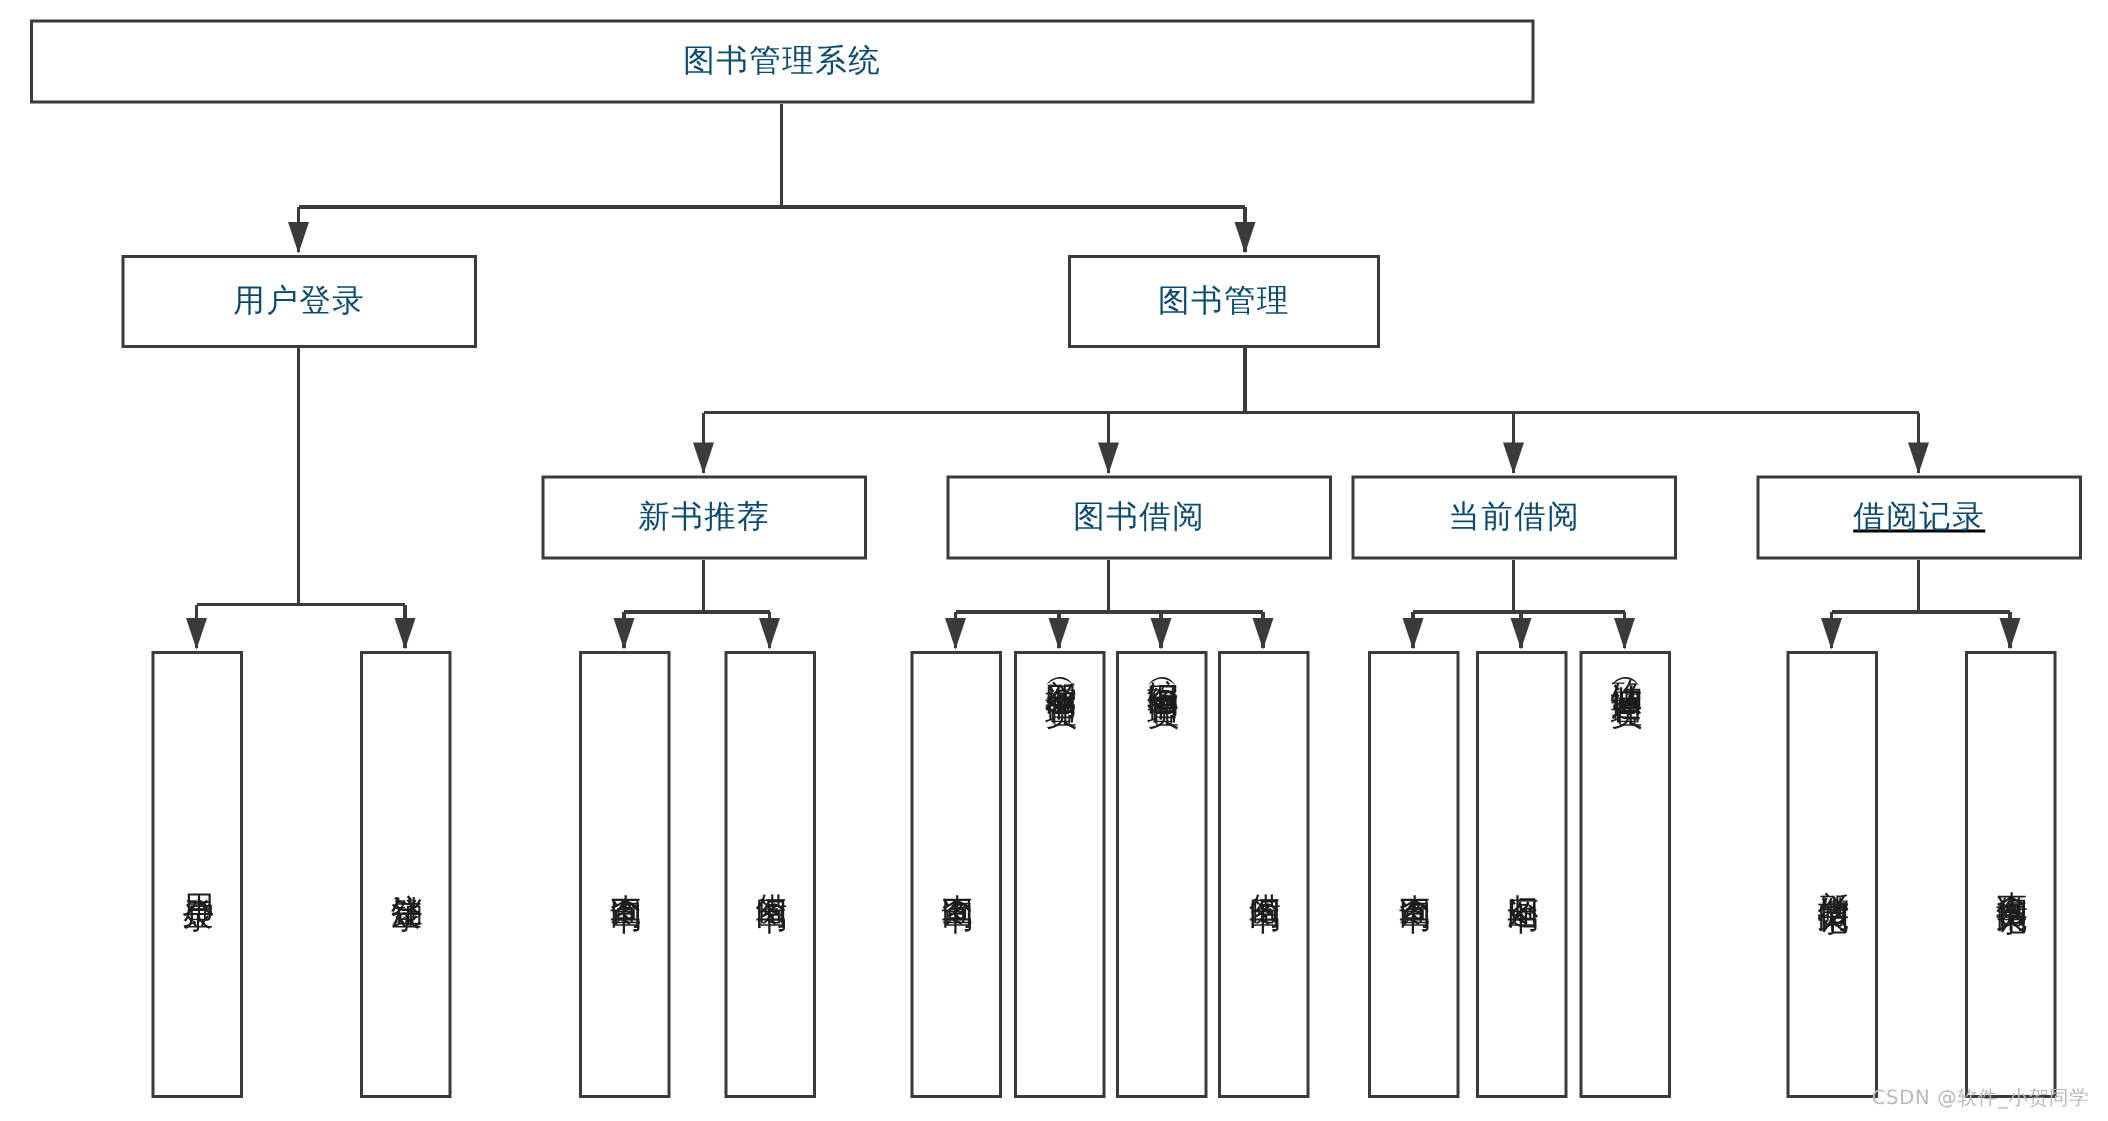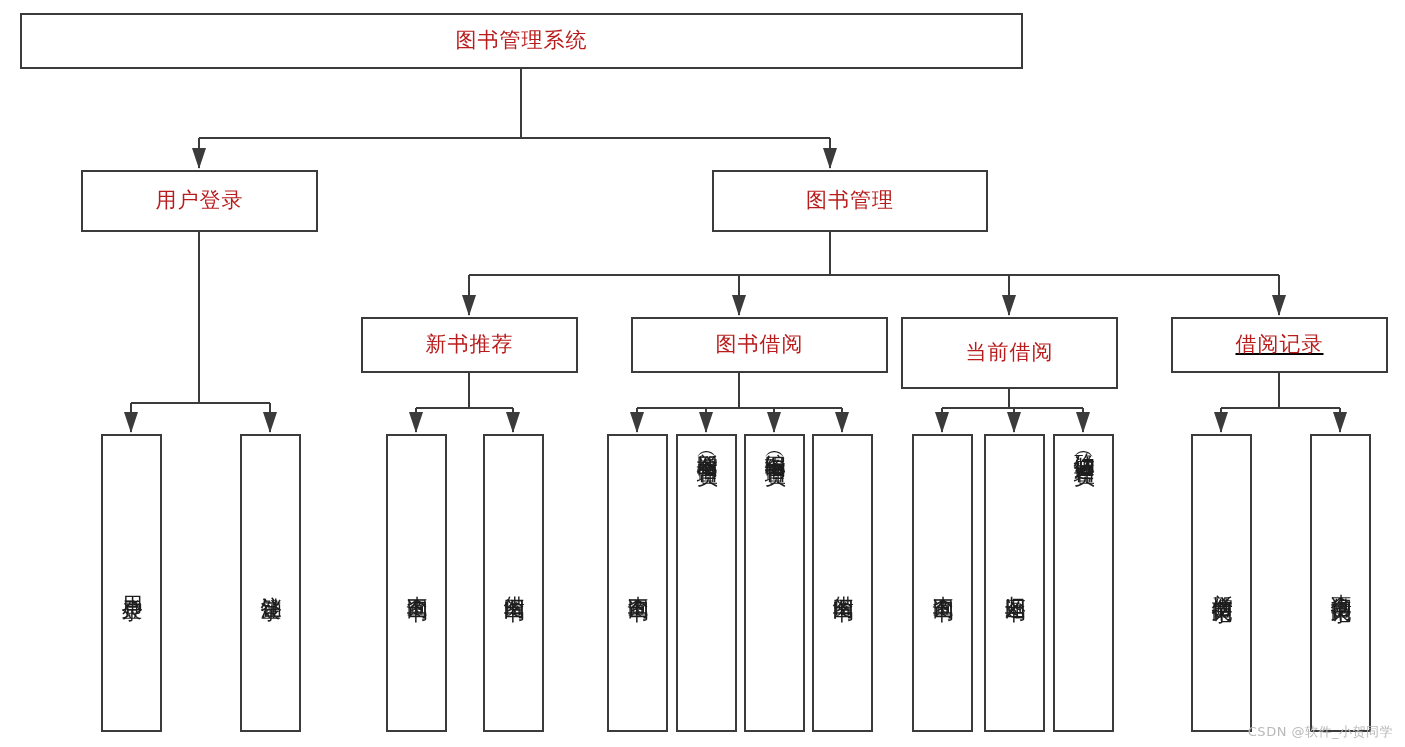--- a/index.html
+++ b/index.html
@@ -25,21 +25,21 @@
     position: absolute;
     box-sizing: border-box;
     background: #ffffff;
     border: 2px solid #3b3b3b;
     display: flex;
     align-items: center;
     justify-content: center;
   }
   .node-label-h {
     font-size: 21px;
-    color: #b91c1c;
+    color: #0c4a6e;
     letter-spacing: 1px;
     line-height: 1.1;
     white-space: nowrap;
     text-align: center;
   }
   .node-box.vertical {
     align-items: flex-start;
     justify-content: center;
     padding-top: 0;
   }
@@ -140,30 +140,30 @@
       <line x1="1340" y1="408" x2="1340" y2="432" stroke="#3b3b3b" stroke-width="2.6" shape-rendering="crispEdges"></line>
       <polygon points="1333,412 1347,412 1340,433" fill="#3b3b3b"></polygon>
     </svg>
   <div id="node-layer">
       <div class="node-box" style="left: 20px; top: 13px; width: 1003px; height: 56px;">
         <span class="node-label-h">图书管理系统</span>
       </div>
       <div class="node-box" style="left: 81px; top: 170px; width: 237px; height: 62px;">
         <span class="node-label-h">用户登录</span>
       </div>
-      <div class="node-box" style="left: 712px; top: 170px; width: 276px; height: 62px;">
+      <div class="node-box" style="left: 712px; top: 170px; width: 208px; height: 62px;">
         <span class="node-label-h">图书管理</span>
       </div>
       <div class="node-box" style="left: 361px; top: 317px; width: 217px; height: 56px;">
         <span class="node-label-h">新书推荐</span>
       </div>
       <div class="node-box" style="left: 631px; top: 317px; width: 257px; height: 56px;">
         <span class="node-label-h">图书借阅</span>
       </div>
-      <div class="node-box" style="left: 901px; top: 317px; width: 217px; height: 72px;">
+      <div class="node-box" style="left: 901px; top: 317px; width: 217px; height: 56px;">
         <span class="node-label-h">当前借阅</span>
       </div>
       <div class="node-box" style="left: 1171px; top: 317px; width: 217px; height: 56px; text-decoration: underline;">
         <span class="node-label-h">借阅记录</span>
       </div>
       <div class="node-box vertical vcenter" style="left: 101px; top: 434px; width: 61px; height: 298px;">
         <span class="node-label-v">用户登录</span>
       </div>
       <div class="node-box vertical vcenter" style="left: 240px; top: 434px; width: 61px; height: 298px;">
         <span class="node-label-v">注销登录</span>

